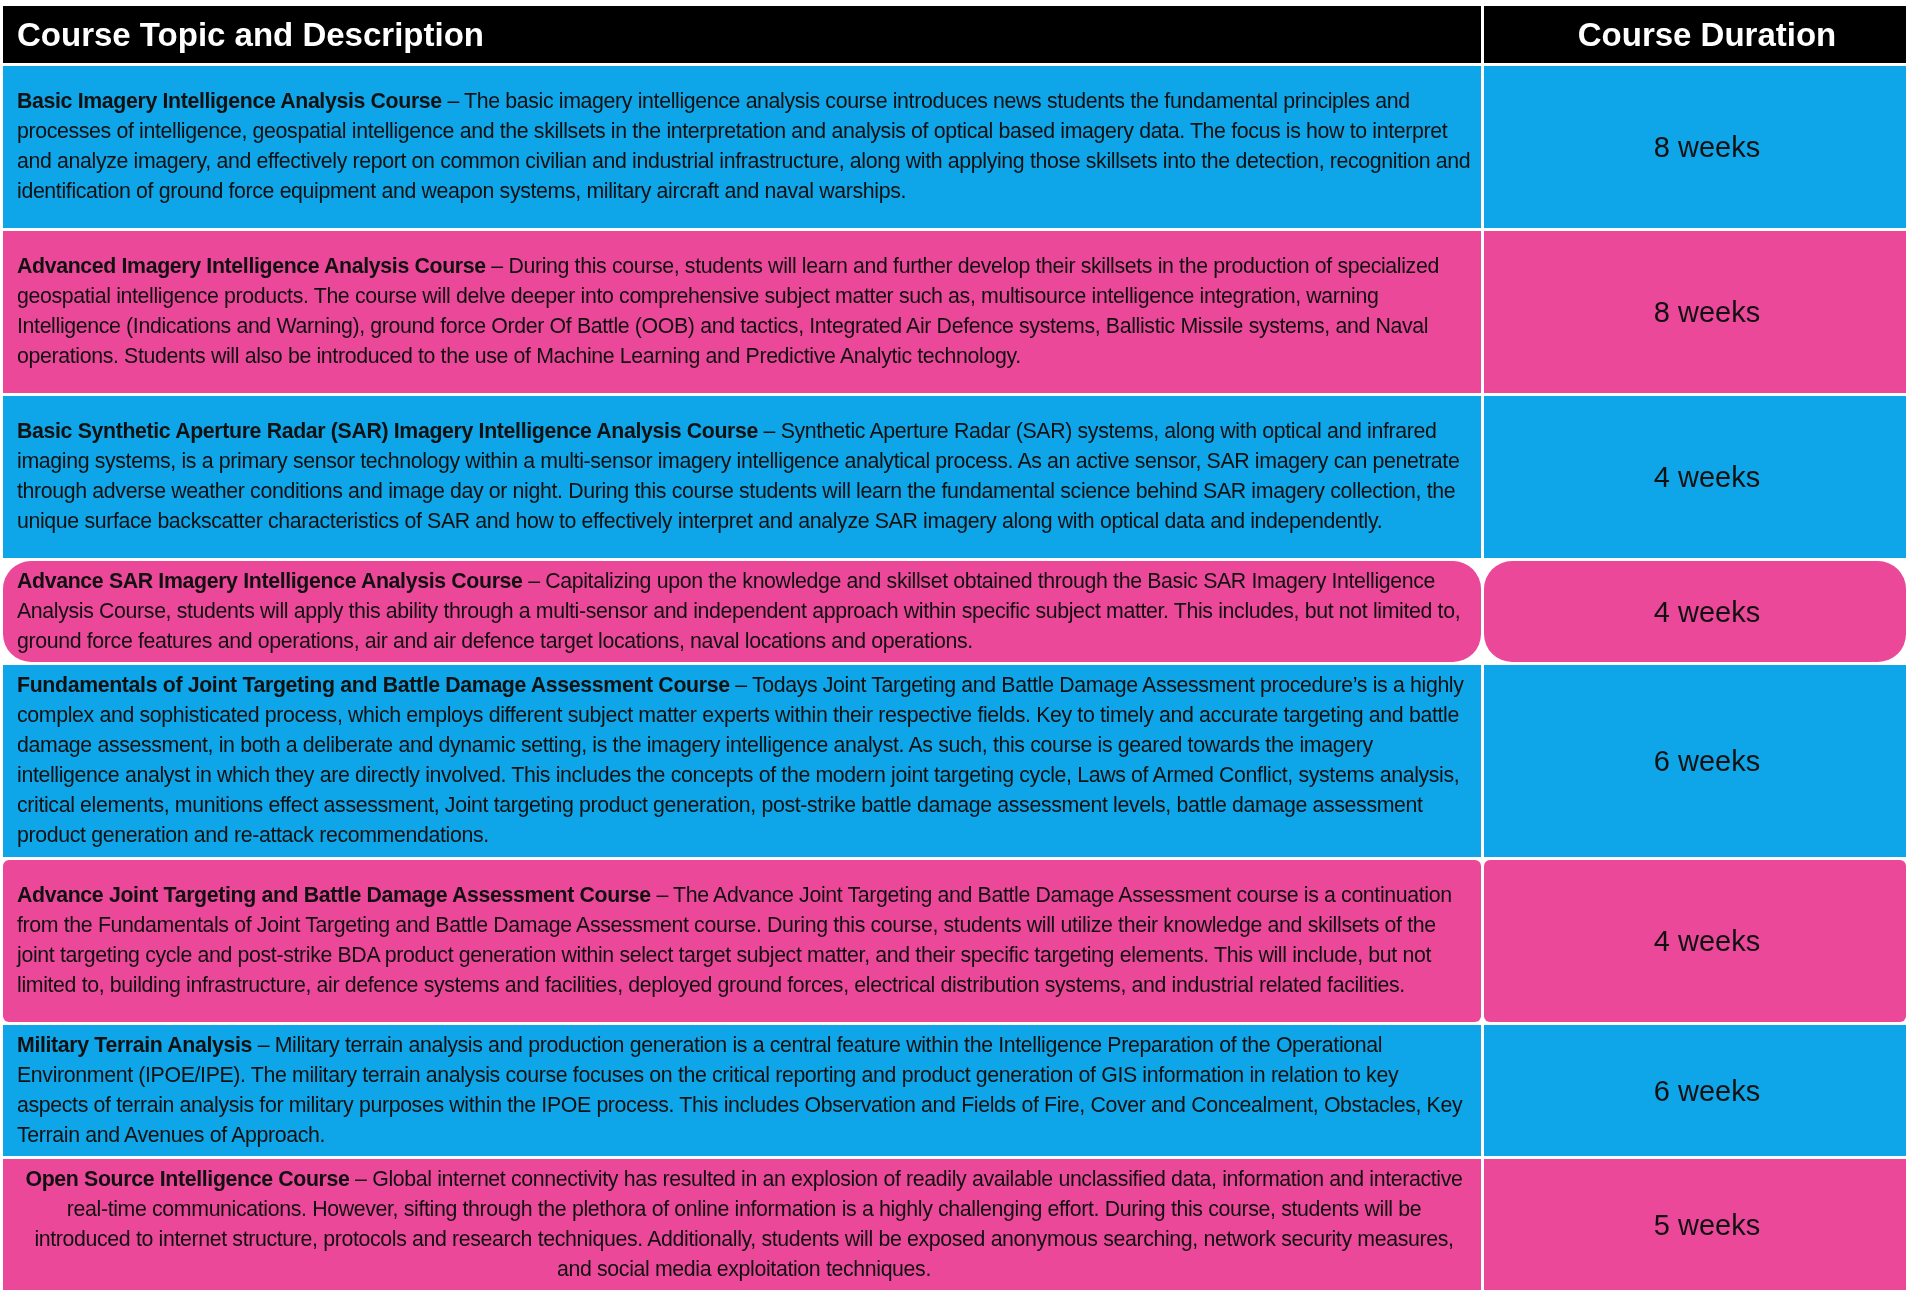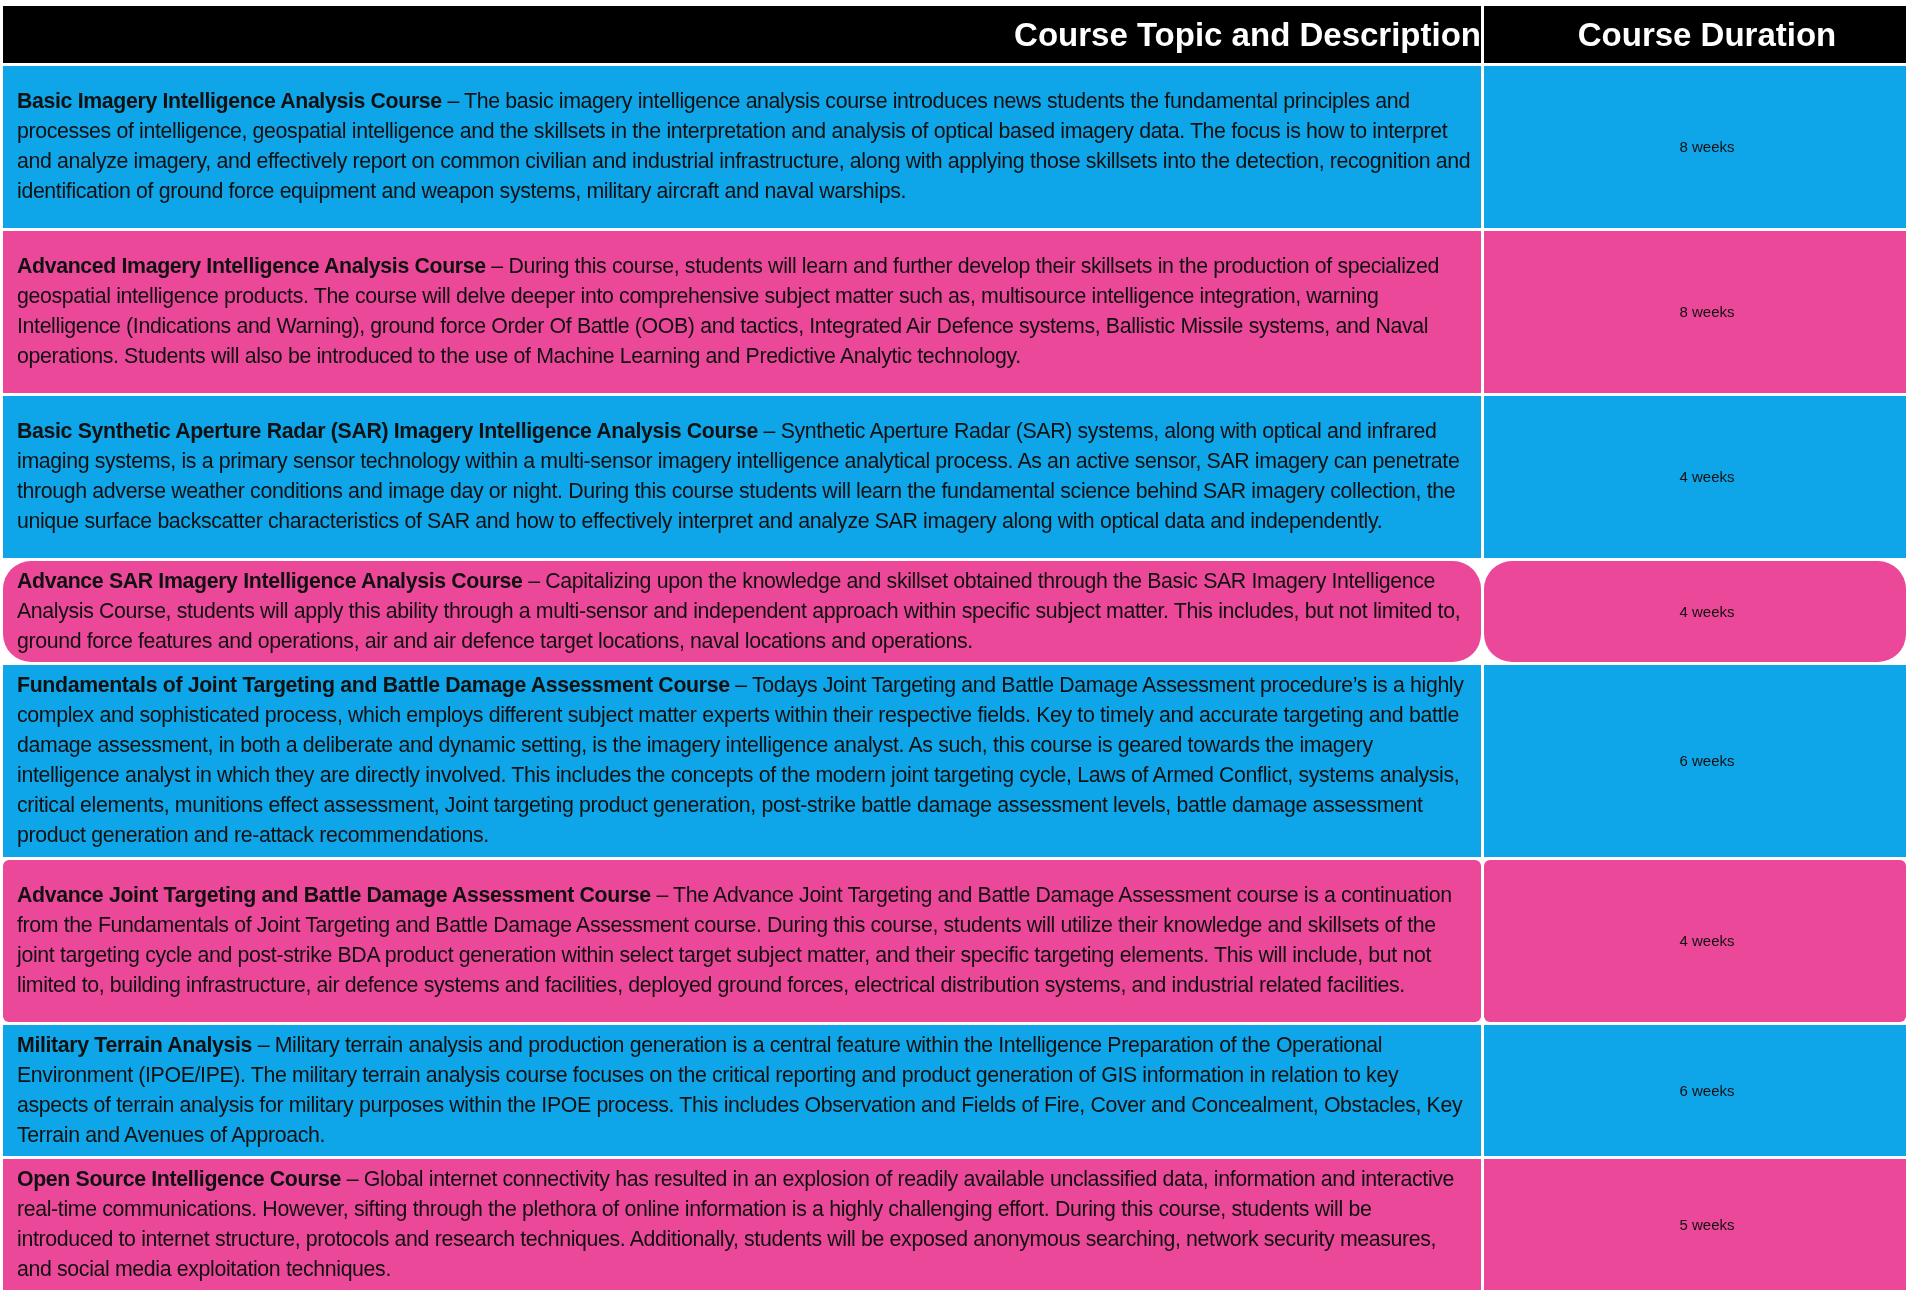--- a/index.html
+++ b/index.html
@@ -30,54 +30,54 @@
     .course-table th {
       background: #000000;
       color: #ffffff;
       font-weight: bold;
       font-size: 33px;
       height: 57px;
       padding: 0;
       vertical-align: middle;
     }
     .course-table th.h-desc {
-      text-align: right;
+      text-align: left;
       padding-left: 14px;
     }
     .course-table th.h-dur {
       text-align: center;
       padding-left: 24px;
     }
     .course-table td {
       font-size: 21.3px;
       line-height: 30px;
       vertical-align: middle;
       padding: 0;
       letter-spacing: -0.35px;
     }
     .course-table td.desc {
       padding: 4px 10px 6px 14px;
     }
     .course-table td.dur {
       text-align: center;
-      font-size: 15px;
+      font-size: 29px;
       letter-spacing: 0;
       padding-left: 24px;
     }
     .course-table tr.dark td { background: #0ea5e9; }
     .course-table tr.light td { background: #ec4899; }
     .course-title { font-weight: bold; }
     tr.r1 td { height: 152px; }
     tr.r2 td { height: 152px; }
     tr.r3 td { height: 152px; margin-left: 14px; }
     tr.r4 td { height: 91px; border-radius: 28px; }
     tr.r5 td { height: 182px; }
     tr.r6 td { height: 152px; border-radius: 6px; }
     tr.r7 td { height: 121px; }
-    tr.r8 td { height: 121px; }
+    tr.r8 td { height: 121px; text-align: center; }
   </style>
 </head>
 <body>
 
 <table class="course-table">
   <colgroup>
     <col class="c-desc">
     <col class="c-dur">
   </colgroup>
   <thead>

